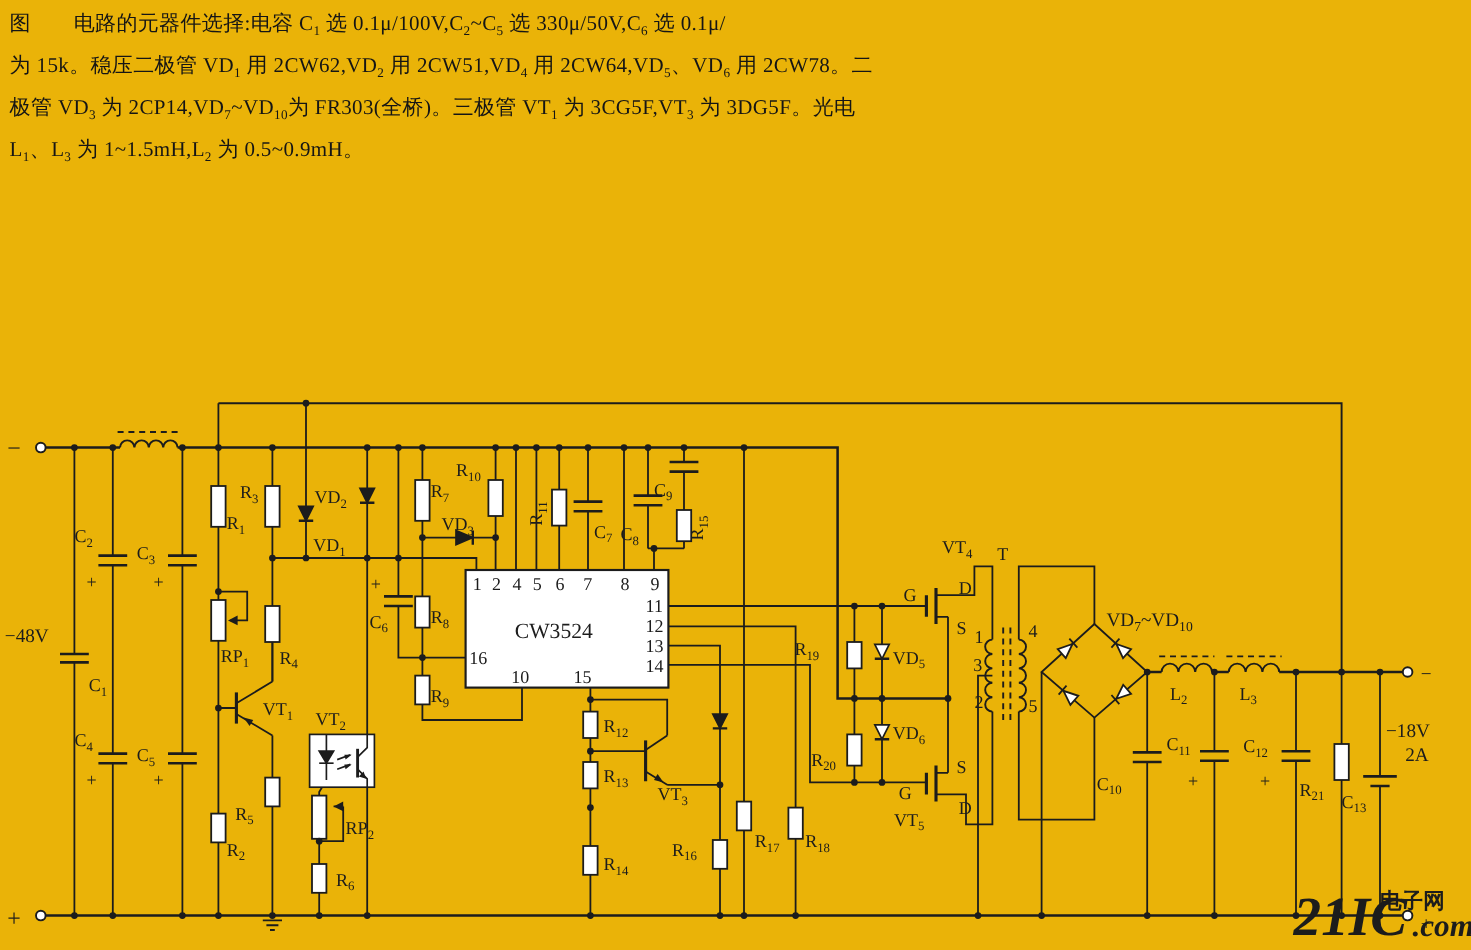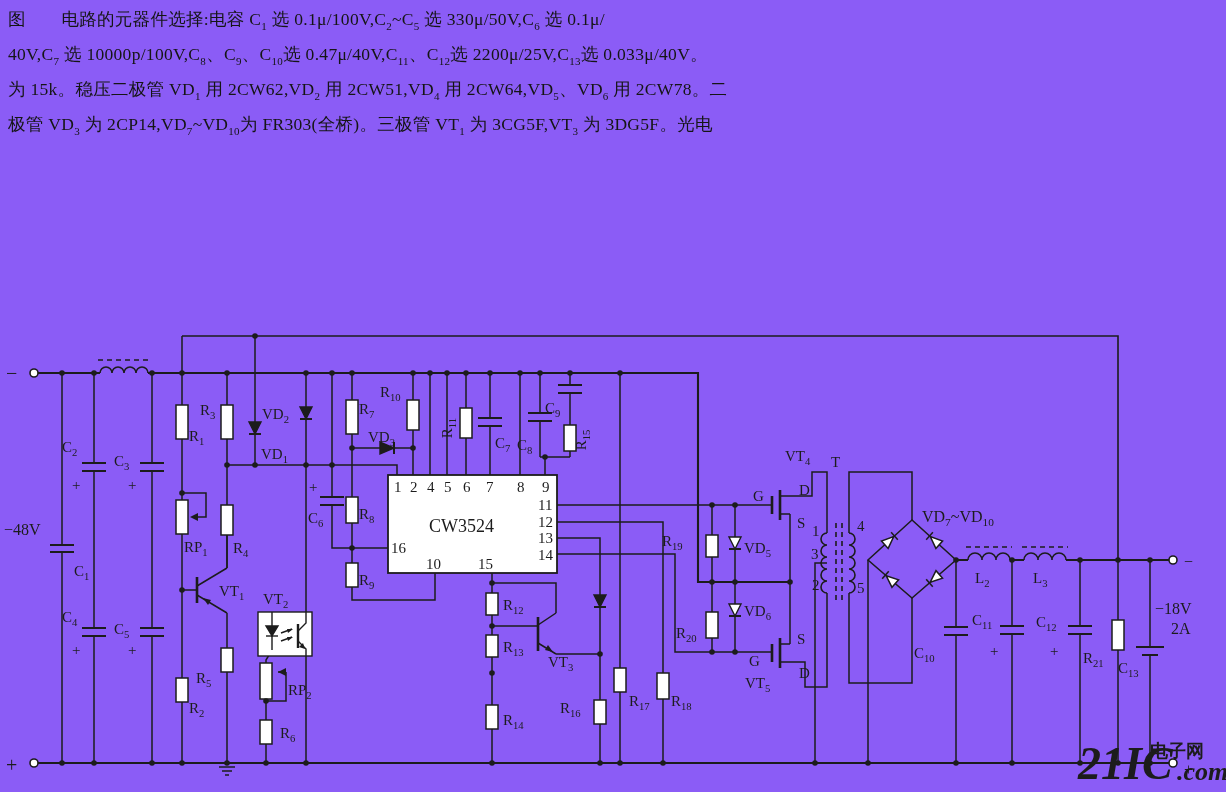--- a/index.html
+++ b/index.html
@@ -1,36 +1,36 @@
 <!DOCTYPE html>
 <html><head>
 <meta charset="utf-8">
 <style>
   html,body{margin:0;padding:0;background:#e8e8e8;}
-  .page{position:relative;width:1226px;height:792px;background:#8b5cf6;overflow:hidden;
+  .page{position:relative;width:1226px;height:792px;background:#eab308;overflow:hidden;
         font-family:"Liberation Serif","DejaVu Serif",serif;color:#1c1c1c;}
   .caption{position:absolute;left:8px;top:2px;width:1212px;}
   .caption .cap-line{height:35px;line-height:35px;font-size:17.5px;white-space:nowrap;
         letter-spacing:0.3px;color:#151515;}
   .caption sub{font-size:11px;line-height:0;}
   svg{position:absolute;left:0;top:0;}
   svg text{font-family:"Liberation Serif","DejaVu Serif",serif;fill:#1c1c1c;}
   .wm-big{font-style:italic;font-weight:bold;font-size:46px;}
   .wm-cn{font-weight:bold;font-size:18px;}
   .wm-com{font-style:italic;font-weight:bold;font-size:26px;}
 </style>
 </head>
 <body>
 
 <div class="page">
   <div class="caption" id="caption">
       <div class="cap-line">图　　电路的元器件选择:电容 C<sub>1</sub> 选 0.1μ/100V,C<sub>2</sub>~C<sub>5</sub> 选 330μ/50V,C<sub>6</sub> 选 0.1μ/</div>
-      <div class="cap-line">40V,C<sub>7</sub> 选 10000p/100V,C<sub>8</sub>、C<sub>9</sub>、C<sub>10</sub>选 0.47μ/40V,C<sub>11</sub>、C<sub>12</sub>选 2200μ/25V,C<sub>13</sub>选 0.033μ/40V。</div>
       <div class="cap-line">为 15k。稳压二极管 VD<sub>1</sub> 用 2CW62,VD<sub>2</sub> 用 2CW51,VD<sub>4</sub> 用 2CW64,VD<sub>5</sub>、VD<sub>6</sub> 用 2CW78。二</div>
       <div class="cap-line">极管 VD<sub>3</sub> 为 2CP14,VD<sub>7</sub>~VD<sub>10</sub>为 FR303(全桥)。三极管 VT<sub>1</sub> 为 3CG5F,VT<sub>3</sub> 为 3DG5F。光电</div>
+      <div class="cap-line">L<sub>1</sub>、L<sub>3</sub> 为 1~1.5mH,L<sub>2</sub> 为 0.5~0.9mH。</div>
     </div>
 
   <svg width="1226" height="792" viewBox="0 0 1226 792">
 
     <g stroke="#1c1c1c" stroke-width="2.1" fill="none">
       <path d="M38,373 H100 M148,373 H598 M598,373 H698 V582 H790 M38,763 H1169"></path>
       <path d="M956,560 H968 M1010,560 H1024 M1066,560 H1169"></path>
       <path d="M182,336 H1118 V560" stroke-width="1.6"></path>
     </g>
     <g stroke="#1c1c1c" stroke-width="1.5" fill="none">

